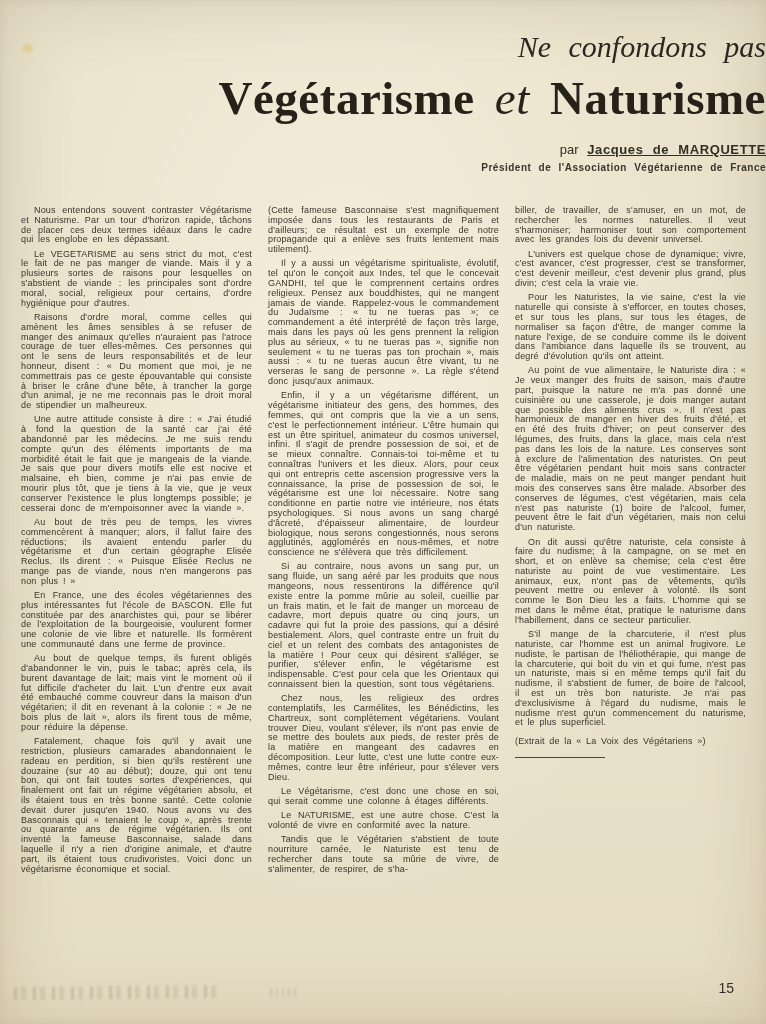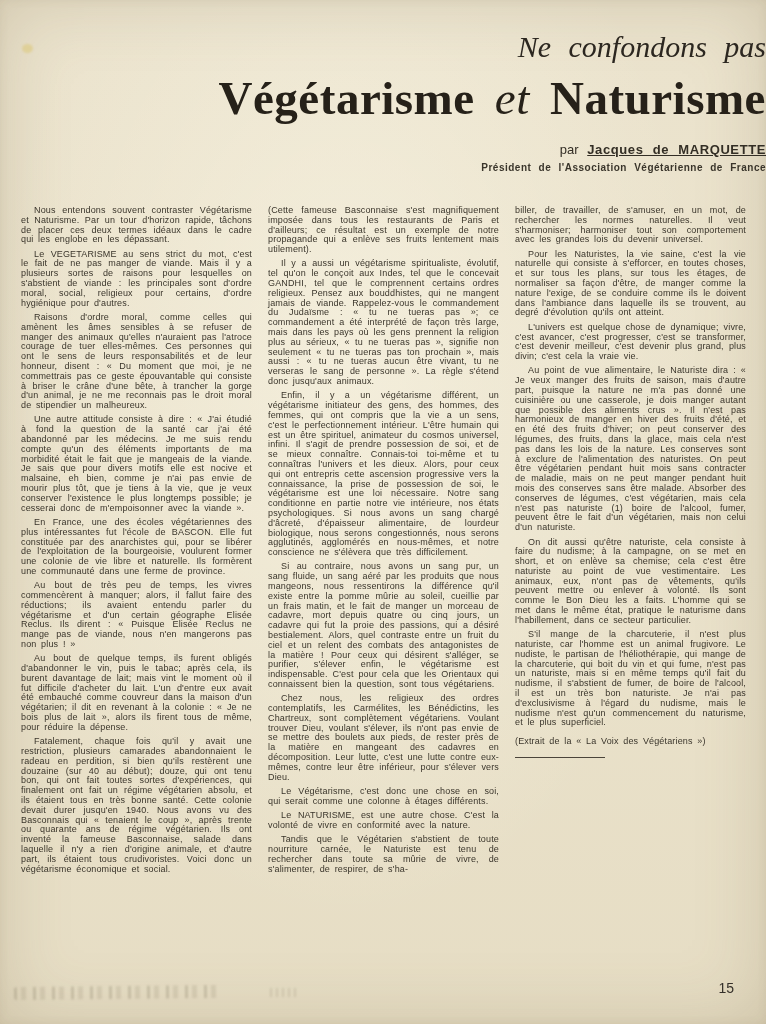--- a/index.html
+++ b/index.html
@@ -142,41 +142,41 @@
     <div class="byrole">Président de l'Association Végétarienne de France</div>
   </div>
 
   <div class="cols">
 
     <div class="col">
       <p class="ind">Nous entendons souvent contraster Végétarisme et Naturisme. Par un tour d'horizon rapide, tâchons de placer ces deux termes idéaux dans le cadre qui les englobe en les dépassant.</p>
       <p class="ind">Le VEGETARISME au sens strict du mot, c'est le fait de ne pas manger de viande. Mais il y a plusieurs sortes de raisons pour lesquelles on s'abstient de viande : les principales sont d'ordre moral, social, religieux pour certains, d'ordre hygiénique pour d'autres.</p>
       <p class="ind">Raisons d'ordre moral, comme celles qui amènent les âmes sensibles à se refuser de manger des animaux qu'elles n'auraient pas l'atroce courage de tuer elles-mêmes. Ces personnes qui ont le sens de leurs responsabilités et de leur honneur, disent : « Du moment que moi, je ne commettrais pas ce geste épouvantable qui consiste à briser le crâne d'une bête, à trancher la gorge d'un animal, je ne me reconnais pas le droit moral de stipendier un malheureux.</p>
       <p class="ind">Une autre attitude consiste à dire : « J'ai étudié à fond la question de la santé car j'ai été abandonné par les médecins. Je me suis rendu compte qu'un des éléments importants de ma morbidité était le fait que je mangeais de la viande. Je sais que pour divers motifs elle est nocive et malsaine, eh bien, comme je n'ai pas envie de mourir plus tôt, que je tiens à la vie, que je veux conserver l'existence le plus longtemps possible; je cesserai donc de m'empoisonner avec la viande ».</p>
+      <p class="ind">Au bout de très peu de temps, les vivres commencèrent à manquer; alors, il fallut faire des réductions; ils avaient entendu parler du végétarisme et d'un certain géographe Elisée Reclus. Ils dirent : « Puisque Elisée Reclus ne mange pas de viande, nous n'en mangerons pas non plus ! »</p>
       <p class="ind">En France, une des écoles végétariennes des plus intéressantes fut l'école de BASCON. Elle fut constituée par des anarchistes qui, pour se libérer de l'exploitation de la bourgeoisie, voulurent former une colonie de vie libre et naturelle. Ils formèrent une communauté dans une ferme de province.</p>
-      <p class="ind">Au bout de très peu de temps, les vivres commencèrent à manquer; alors, il fallut faire des réductions; ils avaient entendu parler du végétarisme et d'un certain géographe Elisée Reclus. Ils dirent : « Puisque Elisée Reclus ne mange pas de viande, nous n'en mangerons pas non plus ! »</p>
       <p class="ind">Au bout de quelque temps, ils furent obligés d'abandonner le vin, puis le tabac; après cela, ils burent davantage de lait; mais vint le moment où il fut difficile d'acheter du lait. L'un d'entre eux avait été embauché comme couvreur dans la maison d'un végétarien; il dit en revenant à la colonie : « Je ne bois plus de lait », alors ils firent tous de même, pour réduire la dépense.</p>
       <p class="ind">Fatalement, chaque fois qu'il y avait une restriction, plusieurs camarades abandonnaient le radeau en perdition, si bien qu'ils restèrent une douzaine (sur 40 au début); douze, qui ont tenu bon, qui ont fait toutes sortes d'expériences, qui finalement ont fait un régime végétarien absolu, et ils étaient tous en très bonne santé. Cette colonie devait durer jusqu'en 1940. Nous avons vu des Basconnais qui « tenaient le coup », après trente ou quarante ans de régime végétarien. Ils ont inventé la fameuse Basconnaise, salade dans laquelle il n'y a rien d'origine animale, et d'autre part, ils étaient tous crudivoristes. Voici donc un végétarisme économique et social.</p>
     </div>
 
     <div class="col">
       <p>(Cette fameuse Basconnaise s'est magnifiquement imposée dans tous les restaurants de Paris et d'ailleurs; ce résultat est un exemple de notre propagande qui a enlève ses fruits lentement mais utilement).</p>
       <p class="ind">Il y a aussi un végétarisme spiritualiste, évolutif, tel qu'on le conçoit aux Indes, tel que le concevait GANDHI, tel que le comprennent certains ordres religieux. Pensez aux bouddhistes, qui ne mangent jamais de viande. Rappelez-vous le commandement du Judaïsme : « tu ne tueras pas »; ce commandement a été interprété de façon très large, mais dans les pays où les gens prennent la religion plus au sérieux, « tu ne tueras pas », signifie non seulement « tu ne tueras pas ton prochain », mais aussi : « tu ne tueras aucun être vivant, tu ne verseras le sang de personne ». La règle s'étend donc jusqu'aux animaux.</p>
       <p class="ind">Enfin, il y a un végétarisme différent, un végétarisme initiateur des gens, des hommes, des femmes, qui ont compris que la vie a un sens, c'est le perfectionnement intérieur. L'être humain qui est un être spirituel, animateur du cosmos universel, infini. Il s'agit de prendre possession de soi, et de se mieux connaître. Connais-toi toi-même et tu connaîtras l'univers et les dieux. Alors, pour ceux qui ont entrepris cette ascension progressive vers la connaissance, la prise de possession de soi, le végétarisme est une loi nécessaire. Notre sang conditionne en partie notre vie intérieure, nos états psychologiques. Si nous avons un sang chargé d'âcreté, d'épaisseur alimentaire, de lourdeur biologique, nous serons congestionnés, nous serons agglutinés, agglomérés en nous-mêmes, et notre conscience ne s'élèvera que très difficilement.</p>
       <p class="ind">Si au contraire, nous avons un sang pur, un sang fluide, un sang aéré par les produits que nous mangeons, nous ressentirons la différence qu'il existe entre la pomme mûrie au soleil, cueillie par un frais matin, et le fait de manger un morceau de cadavre, mort depuis quatre ou cinq jours, un cadavre qui fut la proie des passions, qui a désiré bestialement. Alors, quel contraste entre un fruit du ciel et un relent des combats des antagonistes de la matière ! Pour ceux qui désirent s'alléger, se purifier, s'élever enfin, le végétarisme est indispensable. C'est pour cela que les Orientaux qui connaissent bien la question, sont tous végétariens.</p>
       <p class="ind">Chez nous, les religieux des ordres contemplatifs, les Carmélites, les Bénédictins, les Chartreux, sont complètement végétariens. Voulant trouver Dieu, voulant s'élever, ils n'ont pas envie de se mettre des boulets aux pieds, de rester près de la matière en mangeant des cadavres en décomposition. Leur lutte, c'est une lutte contre eux-mêmes, contre leur être inférieur, pour s'élever vers Dieu.</p>
       <p class="ind">Le Végétarisme, c'est donc une chose en soi, qui serait comme une colonne à étages différents.</p>
       <p class="ind">Le NATURISME, est une autre chose. C'est la volonté de vivre en conformité avec la nature.</p>
       <p class="ind">Tandis que le Végétarien s'abstient de toute nourriture carnée, le Naturiste est tenu de rechercher dans toute sa mûrie de vivre, de s'alimenter, de respirer, de s'ha-</p>
     </div>
 
     <div class="col">
       <p>biller, de travailler, de s'amuser, en un mot, de rechercher les normes naturelles. Il veut s'harmoniser; harmoniser tout son comportement avec les grandes lois du devenir universel.</p>
+      <p class="ind">L'univers est quelque chose de dynamique; vivre, c'est avancer, c'est progresser, c'est se transformer, c'est devenir meilleur, c'est devenir plus grand, plus divin; c'est cela la vraie vie.</p>
       <p class="ind">Pour les Naturistes, la vie saine, c'est la vie naturelle qui consiste à s'efforcer, en toutes choses, et sur tous les plans, sur tous les étages, de normaliser sa façon d'être, de manger comme la nature l'exige, de se conduire comme ils le doivent dans l'ambiance dans laquelle ils se trouvent, au degré d'évolution qu'ils ont atteint.</p>
-      <p class="ind">L'univers est quelque chose de dynamique; vivre, c'est avancer, c'est progresser, c'est se transformer, c'est devenir meilleur, c'est devenir plus grand, plus divin; c'est cela la vraie vie.</p>
       <p class="ind">Au point de vue alimentaire, le Naturiste dira : « Je veux manger des fruits de saison, mais d'autre part, puisque la nature ne m'a pas donné une cuisinière ou une casserole, je dois manger autant que possible des aliments crus ». Il n'est pas harmonieux de manger en hiver des fruits d'été, et en été des fruits d'hiver; on peut conserver des légumes, des fruits, dans la glace, mais cela n'est pas dans les lois de la nature. Les conserves sont à exclure de l'alimentation des naturistes. On peut être végétarien pendant huit mois sans contracter de maladie, mais on ne peut manger pendant huit mois des conserves sans être malade. Absorber des conserves de légumes, c'est végétarien, mais cela n'est pas naturiste (1) boire de l'alcool, fumer, peuvent être le fait d'un végétarien, mais non celui d'un naturiste.</p>
       <p class="ind">On dit aussi qu'être naturiste, cela consiste à faire du nudisme; à la campagne, on se met en short, et on enlève sa chemise; cela c'est être naturiste au point de vue vestimentaire. Les animaux, eux, n'ont pas de vêtements, qu'ils peuvent mettre ou enlever à volonté. Ils sont comme le Bon Dieu les a faits. L'homme qui se met dans le même état, pratique le naturisme dans l'habillement, dans ce secteur particulier.</p>
       <p class="ind">S'il mange de la charcuterie, il n'est plus naturiste, car l'homme est un animal frugivore. Le nudiste, le partisan de l'héliothérapie, qui mange de la charcuterie, qui boit du vin et qui fume, n'est pas un naturiste, mais si en même temps qu'il fait du nudisme, il s'abstient de fumer, de boire de l'alcool, il est un très bon naturiste. Je n'ai pas d'exclusivisme à l'égard du nudisme, mais le nudisme n'est qu'un commencement du naturisme, et le plus superficiel.</p>
       <p class="extrait">(Extrait de la « La Voix des Végétariens »)</p>
       <div class="footnote-rule"></div>
     </div>
 
   </div>
 
   <div class="smudge"></div>

